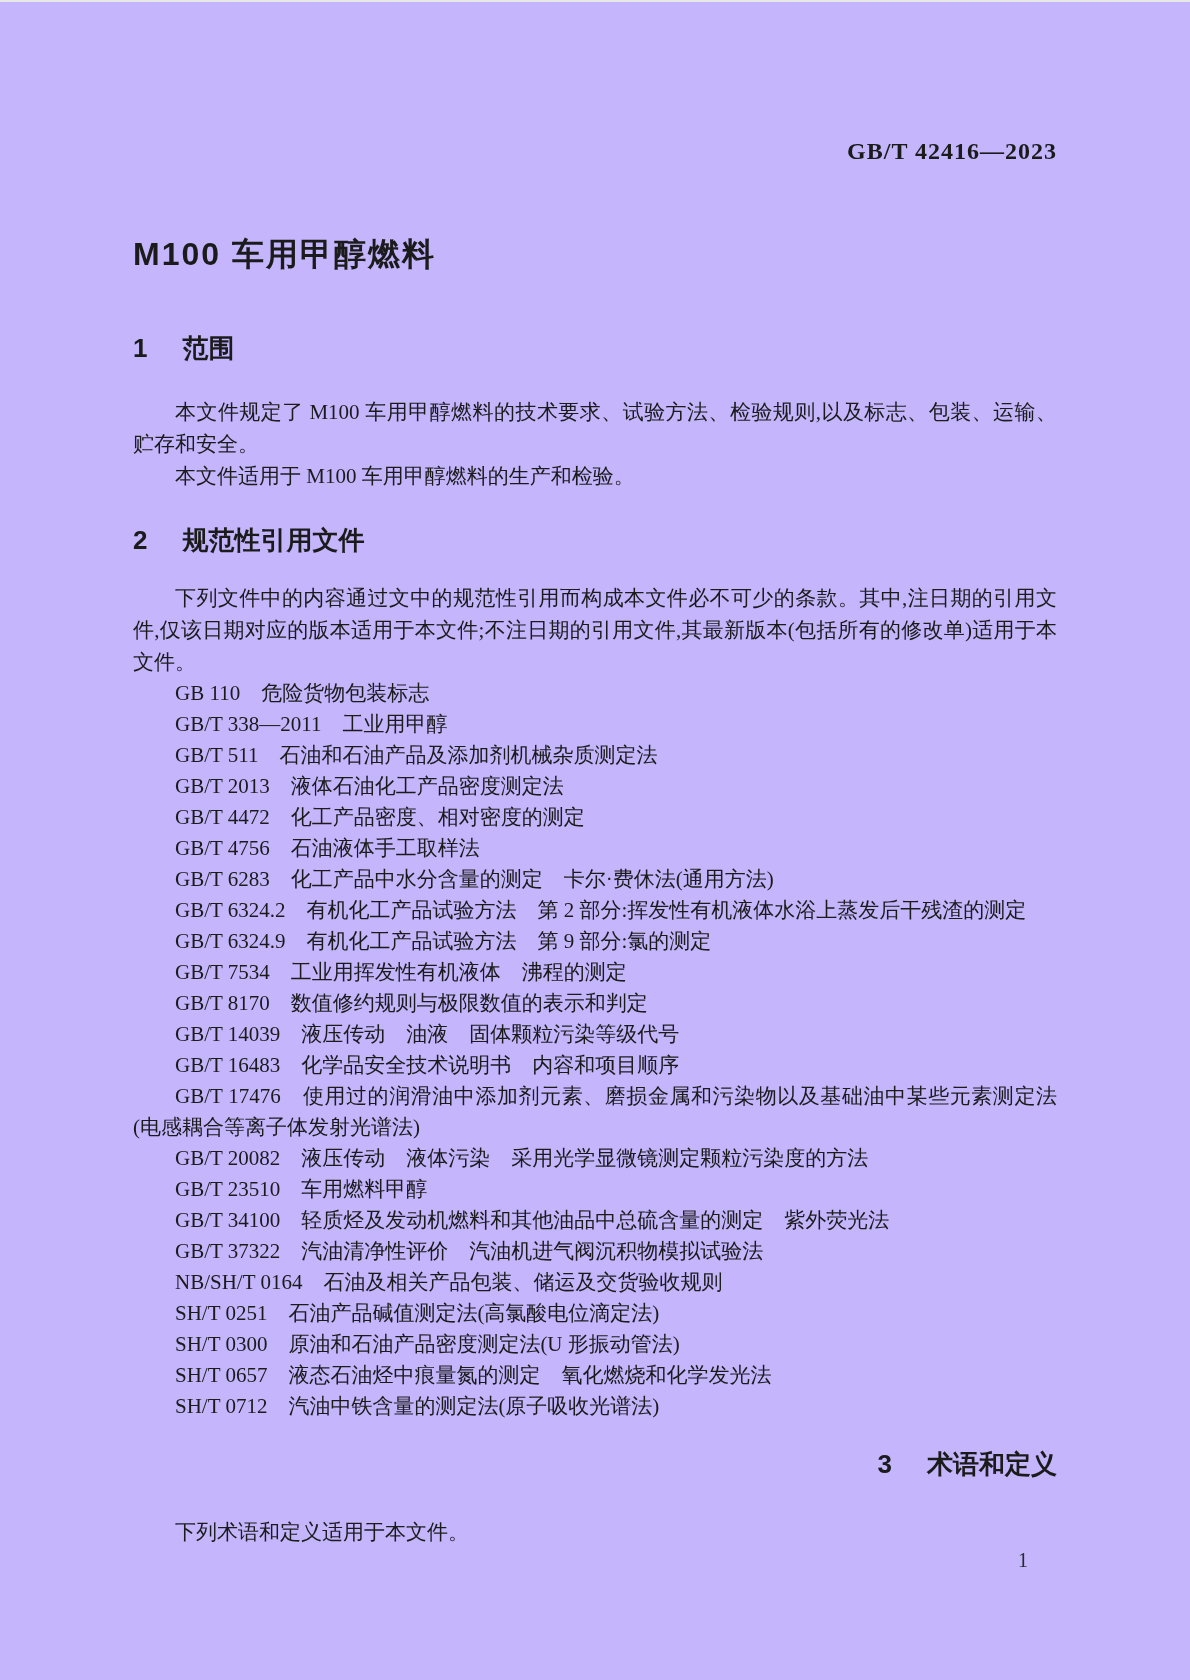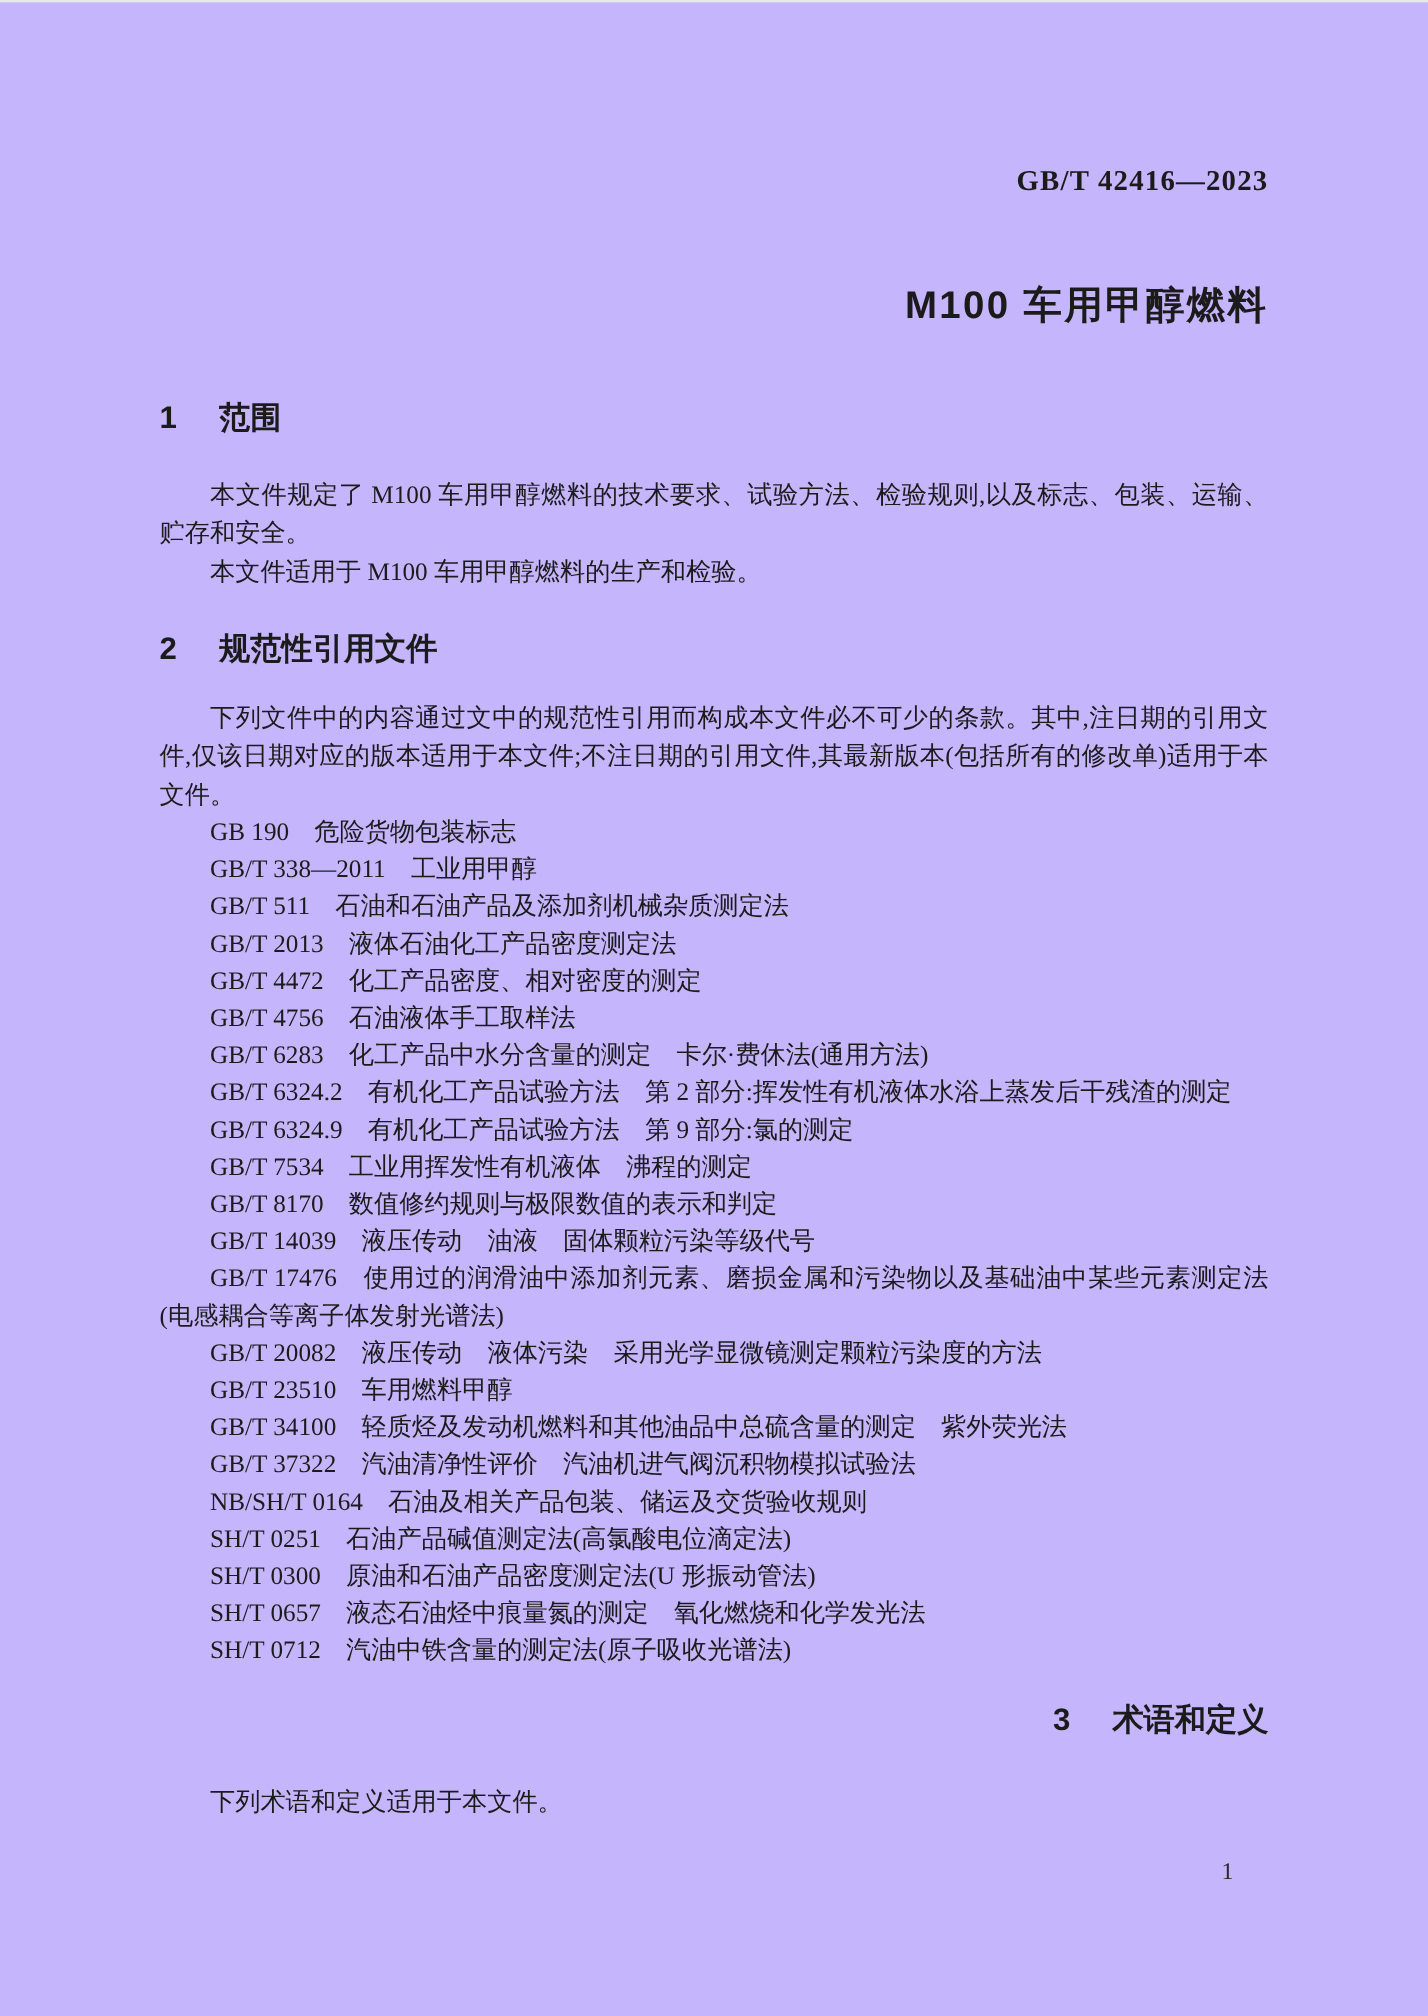--- a/index.html
+++ b/index.html
@@ -25,21 +25,21 @@
     padding-top: 136px;
     text-align: right;
     font-family: "Liberation Serif", serif;
     font-weight: 700;
     font-size: 24px;
     line-height: 26px;
     letter-spacing: 1px;
   }
   .doc-title {
     margin: 72px 0 0 0;
-    text-align: right;
+    text-align: left;
     font-family: "Liberation Sans", sans-serif;
     font-weight: 700;
     font-size: 32px;
     line-height: 36px;
     letter-spacing: 2px;
   }
   .sec-heading {
     font-family: "Liberation Sans", sans-serif;
     font-weight: 700;
     font-size: 26px;
@@ -103,32 +103,33 @@
     </div>
     <p class="body-p first-after-heading">本文件规定了 M100 车用甲醇燃料的技术要求、试验方法、检验规则,以及标志、包装、运输、贮存和安全。</p>
     <p class="body-p">本文件适用于 M100 车用甲醇燃料的生产和检验。</p>
 
     <div class="sec-heading sec2-heading">
       <span class="h-num">2</span><span class="h-text">规范性引用文件</span>
     </div>
     <p class="body-p sec2-intro">下列文件中的内容通过文中的规范性引用而构成本文件必不可少的条款。其中,注日期的引用文件,仅该日期对应的版本适用于本文件;不注日期的引用文件,其最新版本(包括所有的修改单)适用于本文件。</p>
 
     <div class="ref-list">
-        <p class="ref-line">GB 190　危险货物包装标志</p>
+        <p class="ref-line">GB 110　危险货物包装标志</p>
         <p class="ref-line">GB/T 338—2011　工业用甲醇</p>
         <p class="ref-line">GB/T 511　石油和石油产品及添加剂机械杂质测定法</p>
         <p class="ref-line">GB/T 2013　液体石油化工产品密度测定法</p>
         <p class="ref-line">GB/T 4472　化工产品密度、相对密度的测定</p>
         <p class="ref-line">GB/T 4756　石油液体手工取样法</p>
         <p class="ref-line">GB/T 6283　化工产品中水分含量的测定　卡尔·费休法(通用方法)</p>
         <p class="ref-line">GB/T 6324.2　有机化工产品试验方法　第 2 部分:挥发性有机液体水浴上蒸发后干残渣的测定</p>
         <p class="ref-line">GB/T 6324.9　有机化工产品试验方法　第 9 部分:氯的测定</p>
         <p class="ref-line">GB/T 7534　工业用挥发性有机液体　沸程的测定</p>
         <p class="ref-line">GB/T 8170　数值修约规则与极限数值的表示和判定</p>
         <p class="ref-line">GB/T 14039　液压传动　油液　固体颗粒污染等级代号</p>
+        <p class="ref-line">GB/T 16483　化学品安全技术说明书　内容和项目顺序</p>
         <p class="ref-line">GB/T 17476　使用过的润滑油中添加剂元素、磨损金属和污染物以及基础油中某些元素测定法(电感耦合等离子体发射光谱法)</p>
         <p class="ref-line">GB/T 20082　液压传动　液体污染　采用光学显微镜测定颗粒污染度的方法</p>
         <p class="ref-line">GB/T 23510　车用燃料甲醇</p>
         <p class="ref-line">GB/T 34100　轻质烃及发动机燃料和其他油品中总硫含量的测定　紫外荧光法</p>
         <p class="ref-line">GB/T 37322　汽油清净性评价　汽油机进气阀沉积物模拟试验法</p>
         <p class="ref-line">NB/SH/T 0164　石油及相关产品包装、储运及交货验收规则</p>
         <p class="ref-line">SH/T 0251　石油产品碱值测定法(高氯酸电位滴定法)</p>
         <p class="ref-line">SH/T 0300　原油和石油产品密度测定法(U 形振动管法)</p>
         <p class="ref-line">SH/T 0657　液态石油烃中痕量氮的测定　氧化燃烧和化学发光法</p>
         <p class="ref-line">SH/T 0712　汽油中铁含量的测定法(原子吸收光谱法)</p>

